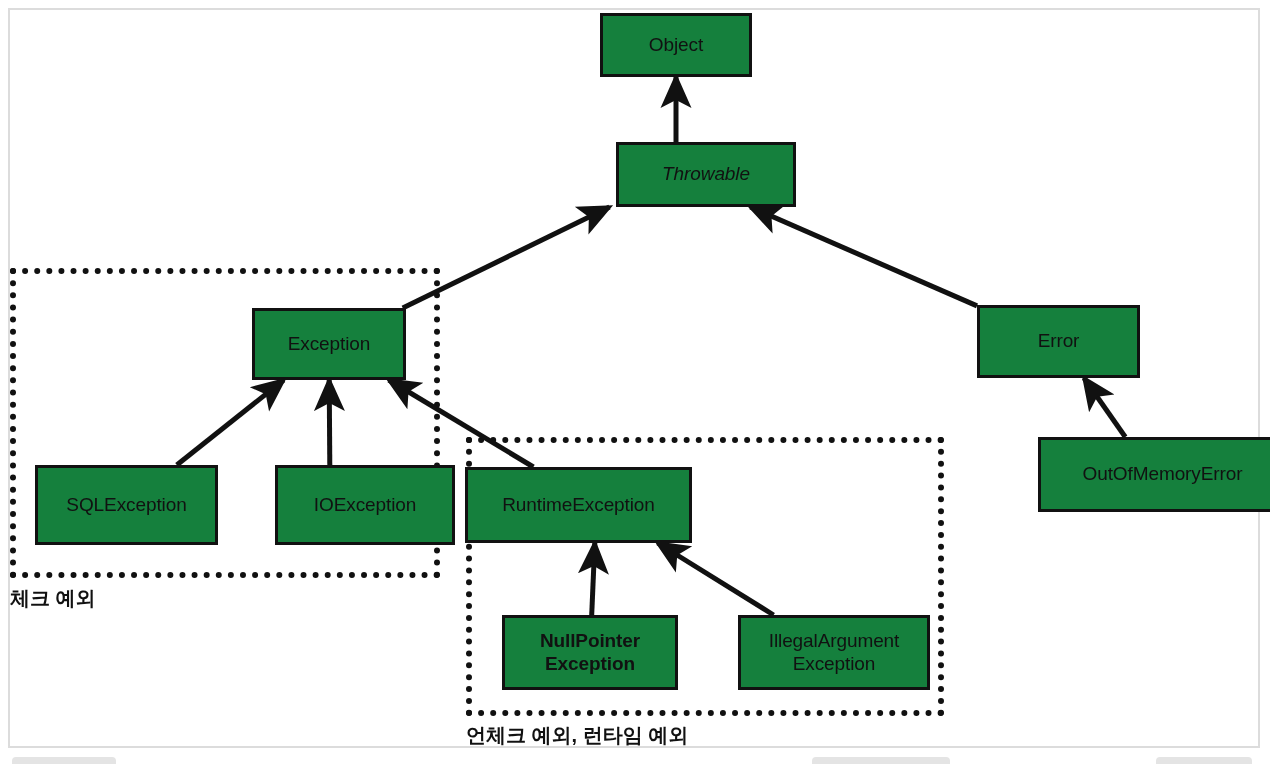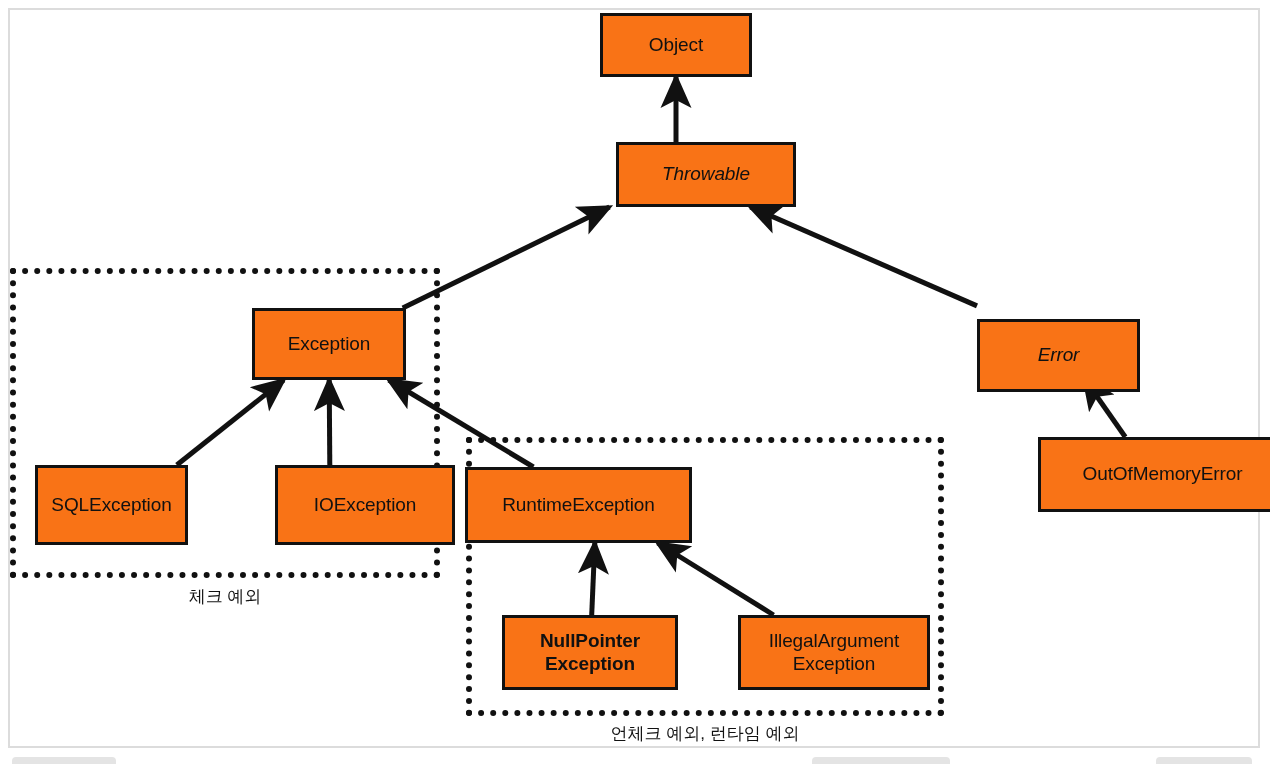--- a/index.html
+++ b/index.html
@@ -33,21 +33,21 @@
     position: absolute;
     left: 0;
     top: 0;
     width: 1270px;
     height: 764px;
   }
   
   .node {
     position: absolute;
     box-sizing: border-box;
-    background: #f97316;
+    background: #15803d;
     border: 3px solid #111111;
     display: flex;
     align-items: center;
     justify-content: center;
     text-align: center;
     color: #111111;
     font-size: 19px;
     line-height: 1.18;
     letter-spacing: -0.1px;
     white-space: pre-line;
@@ -57,24 +57,24 @@
   .group-box {
     position: absolute;
     box-sizing: border-box;
     border: 6px dotted #111111;
     background: transparent;
     z-index: 1;
   }
   .group-caption {
     position: absolute;
     color: #111111;
-    font-size: 17px;
-    text-align: center;
+    font-size: 20px;
     white-space: nowrap;
     z-index: 3;
+    font-weight: bold;
   }
   
   .below-fold-card {
     position: absolute;
     background: #e4e4e4;
     border-radius: 4px 4px 0 0;
     z-index: 5;
   }
   svg.edges {
     position: absolute;
@@ -118,22 +118,22 @@
           <line x1="1125.3" y1="437.0" x2="1084.0" y2="378.0" marker-end="url(#arrowhead)"></line>
           <line x1="591.7" y1="615.0" x2="594.8" y2="543.0" marker-end="url(#arrowhead)"></line>
           <line x1="773.6" y1="615.0" x2="657.7" y2="543.0" marker-end="url(#arrowhead)"></line>
         </g>
     </svg>
 
     <div id="nodes-layer">
         <div class="node" style="left: 600px; top: 13px; width: 152px; height: 64px;">Object</div>
         <div class="node" style="left: 616px; top: 142px; width: 180px; height: 65px; font-style: italic;">Throwable</div>
         <div class="node" style="left: 252px; top: 308px; width: 154px; height: 72px;">Exception</div>
-        <div class="node" style="left: 977px; top: 319px; width: 163px; height: 73px; font-style: italic;">Error</div>
-        <div class="node" style="left: 35px; top: 465px; width: 153px; height: 80px;">SQLException</div>
+        <div class="node" style="left: 977px; top: 305px; width: 163px; height: 73px;">Error</div>
+        <div class="node" style="left: 35px; top: 465px; width: 183px; height: 80px;">SQLException</div>
         <div class="node" style="left: 240px; top: 465px; width: 180px; height: 80px; margin-left: 35px;">IOException</div>
         <div class="node" style="left: 465px; top: 467px; width: 227px; height: 76px;">RuntimeException</div>
         <div class="node" style="left: 1038px; top: 437px; width: 249px; height: 75px;">OutOfMemoryError</div>
         <div class="node" style="left: 502px; top: 615px; width: 176px; height: 75px; font-weight: bold;">NullPointer
 Exception</div>
         <div class="node" style="left: 738px; top: 615px; width: 192px; height: 75px;">IllegalArgument
 Exception</div>
       </div>
 
   </div>

